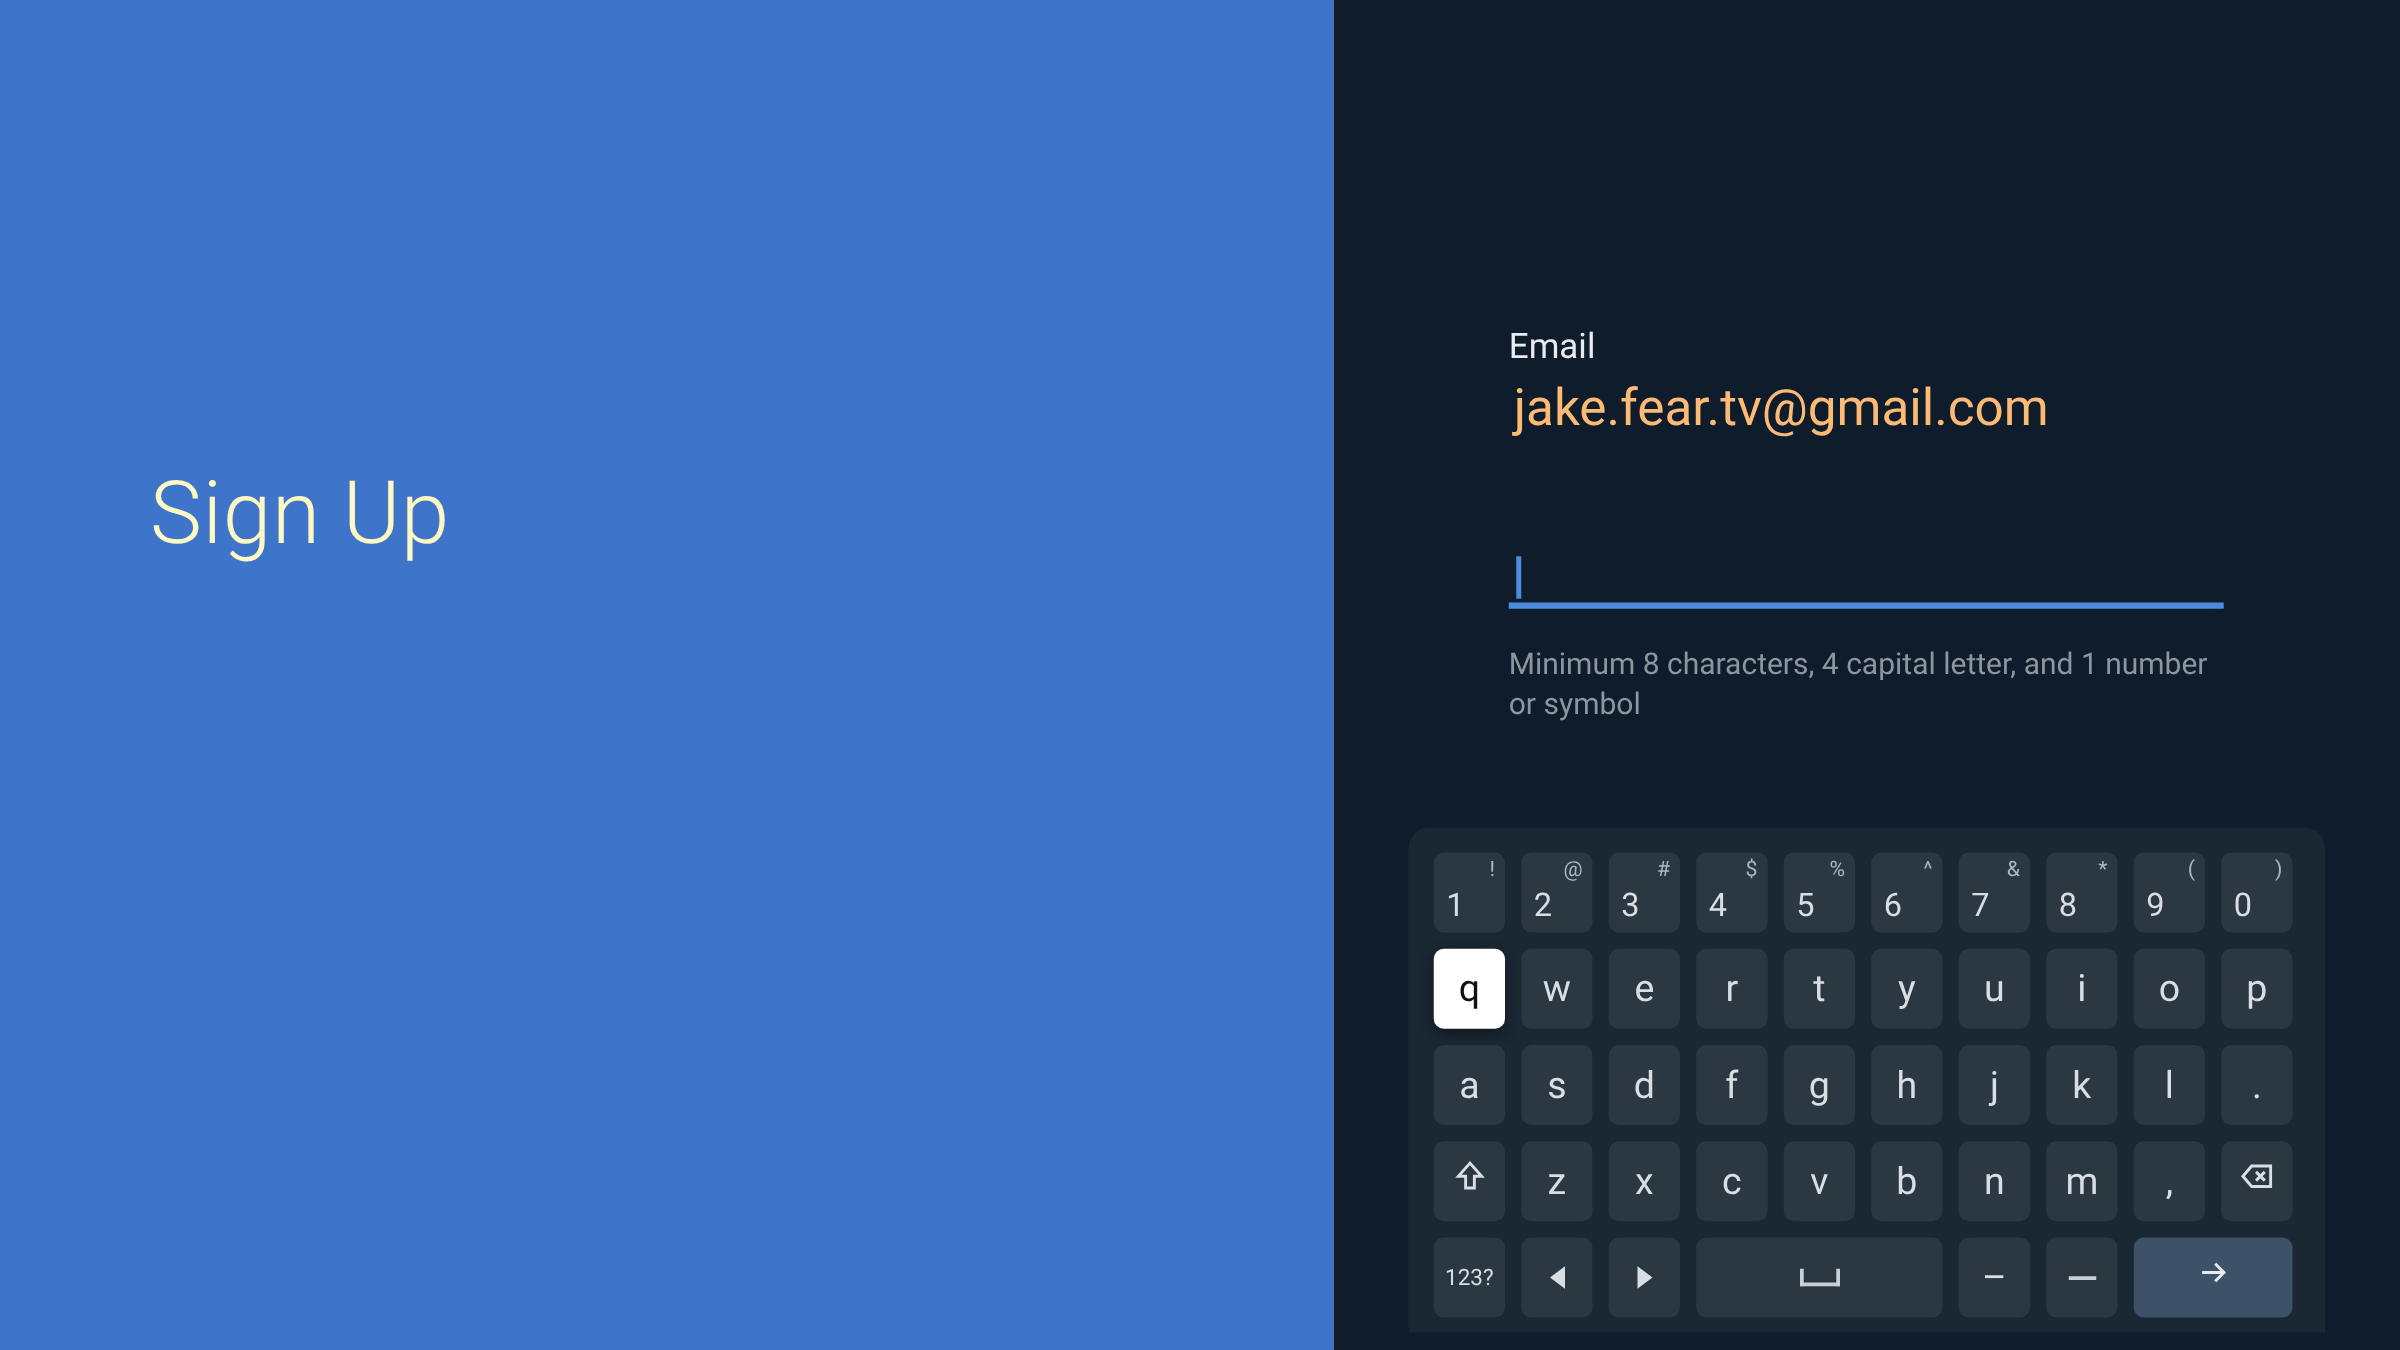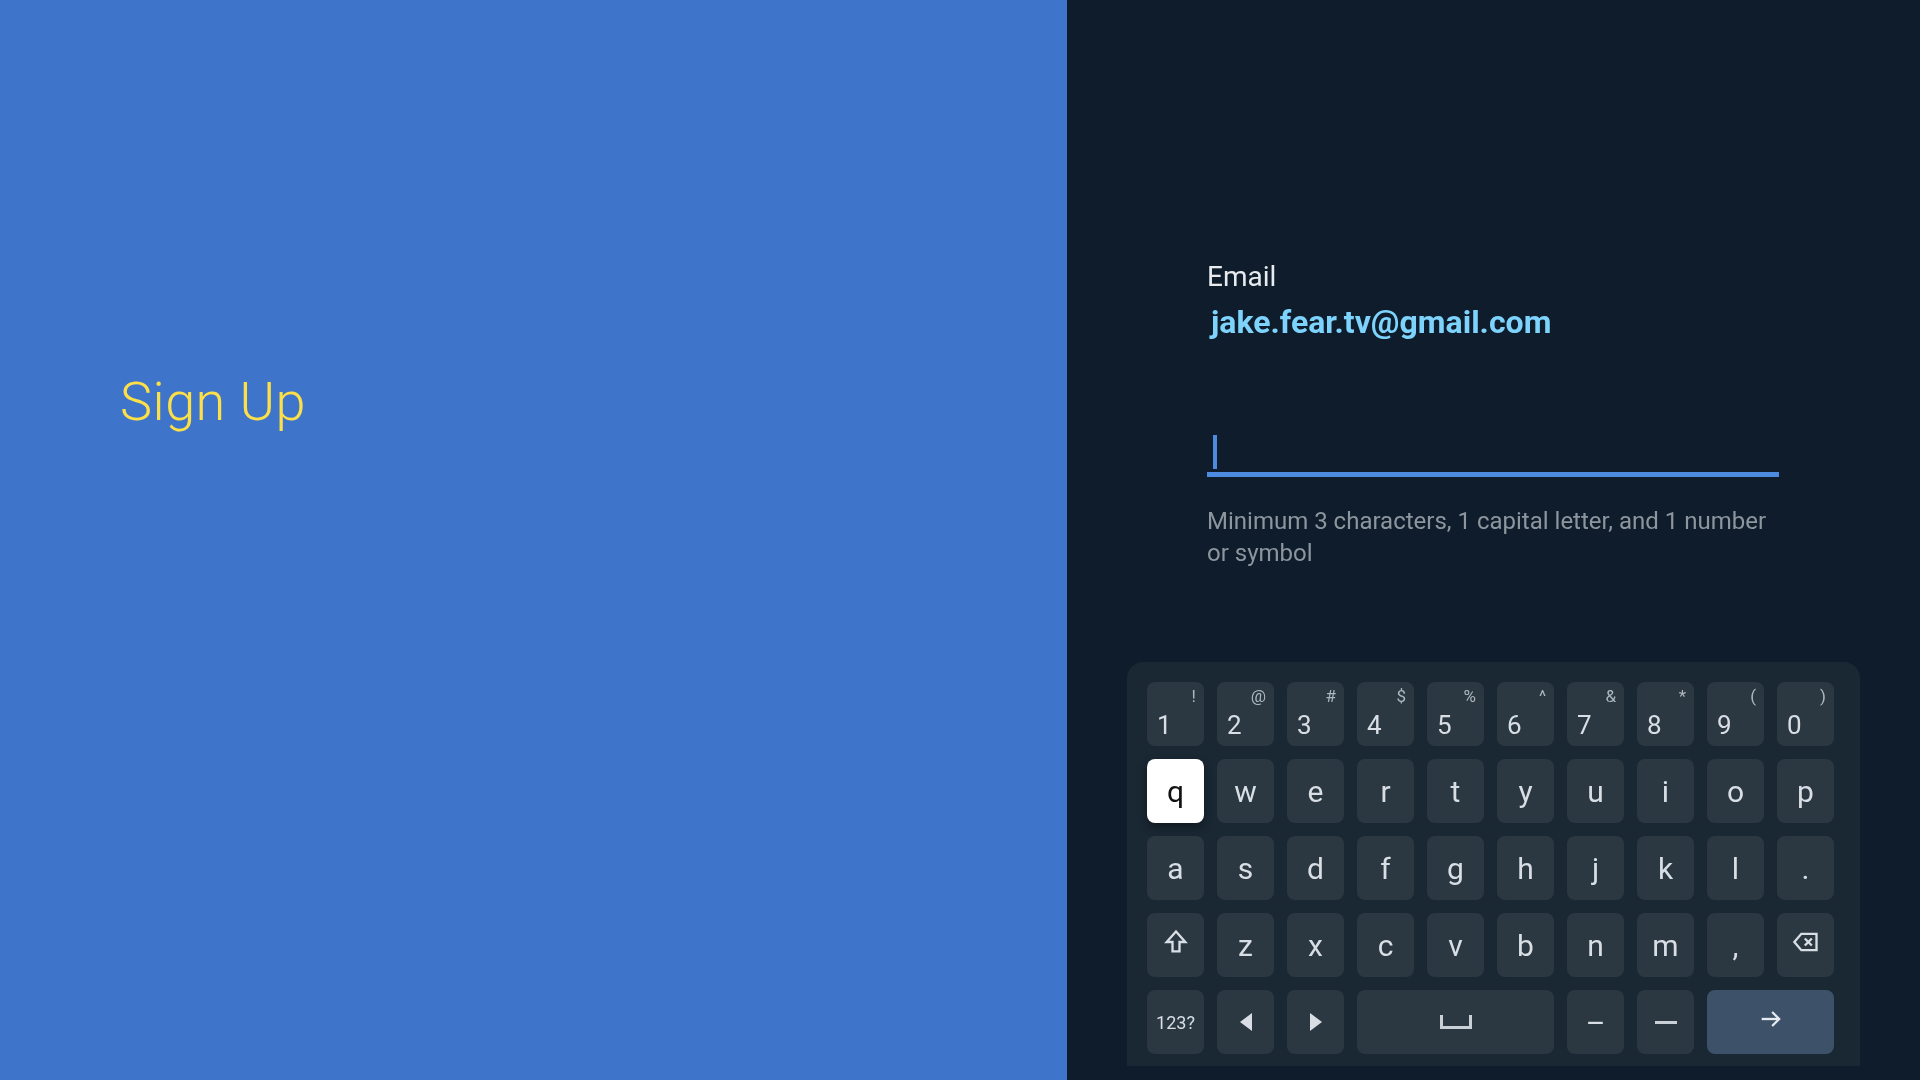--- a/index.html
+++ b/index.html
@@ -7,22 +7,22 @@
   .screen { display: flex; width: 100%; height: 100%; }
   .left-panel {
     width: 1067px;
     background: #3E74C9;
     display: flex;
     align-items: flex-start;
     padding-left: 120px;
     padding-top: 370px;
   }
   .left-title {
-    color: #fde047;
-    font-size: 54px;
+    color: #fef9c3;
+    font-size: 70px;
     font-weight: 300;
     letter-spacing: 0.5px;
   }
   .right-panel {
     flex: 1;
     background: #0E1C2B;
     position: relative;
     color: #ffffff;
   }
   .form-area {
@@ -31,23 +31,23 @@
     top: 260px;
     width: 580px;
   }
   .field-label {
     color: #E7EBEF;
     font-size: 28px;
     font-weight: 400;
     margin-bottom: 10px;
   }
   .field-value {
-    color: #7dd3fc;
-    font-size: 32px;
-    font-weight: 700;
+    color: #fdba74;
+    font-size: 41px;
+    font-weight: 400;
     padding-left: 4px;
   }
   .password-input-wrap {
     margin-top: 92px;
     width: 572px;
     border-bottom: 5px solid #4C8BE0;
     height: 44px;
     position: relative;
   }
   .cursor {
@@ -144,21 +144,21 @@
 
   <div class="right-panel">
 
     <div class="form-area">
       <div class="field-label">Email</div>
       <div class="field-value">jake.fear.tv@gmail.com</div>
 
       <div class="password-input-wrap">
         <div class="cursor"></div>
       </div>
-      <div class="helper-text">Minimum 3 characters, 1 capital letter, and 1 number or symbol</div>
+      <div class="helper-text">Minimum 8 characters, 4 capital letter, and 1 number or symbol</div>
     </div>
 
     <div class="keyboard">
 
       <div class="krow" id="krow-num">
           <div class="key numkey">
             <span class="sup">!</span>
             <span class="main-num">1</span>
           </div>
           <div class="key numkey">

